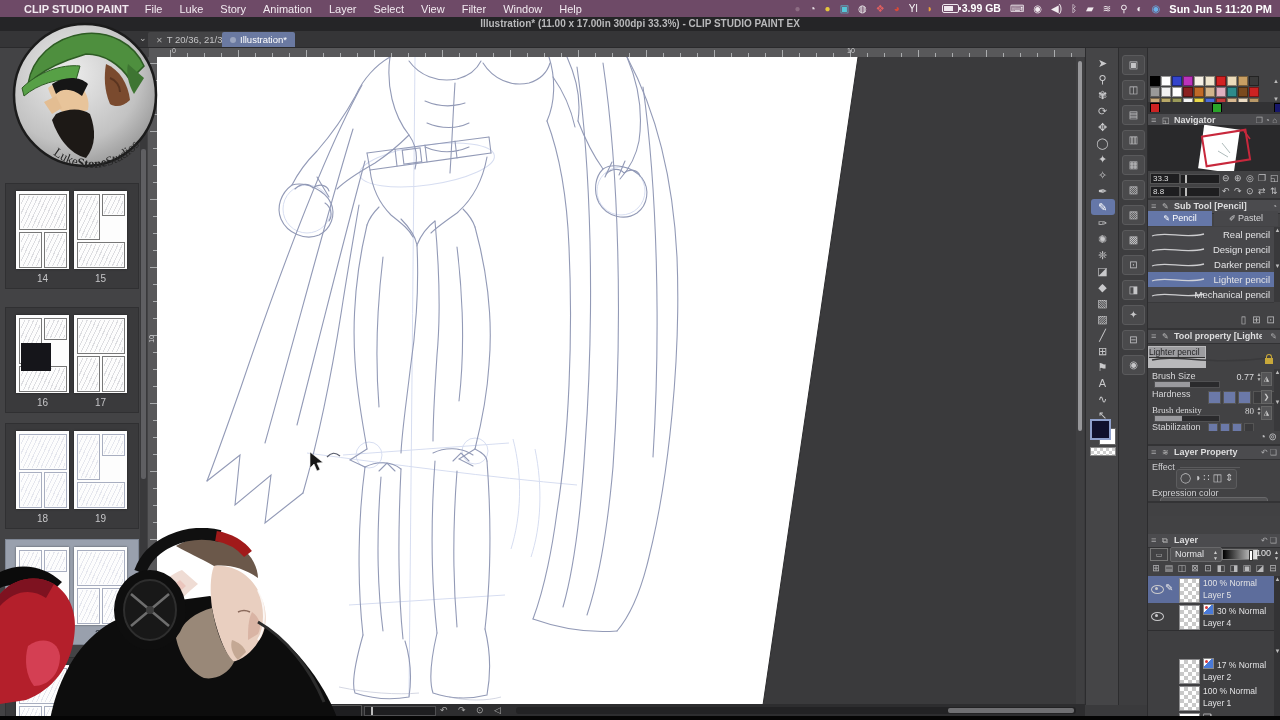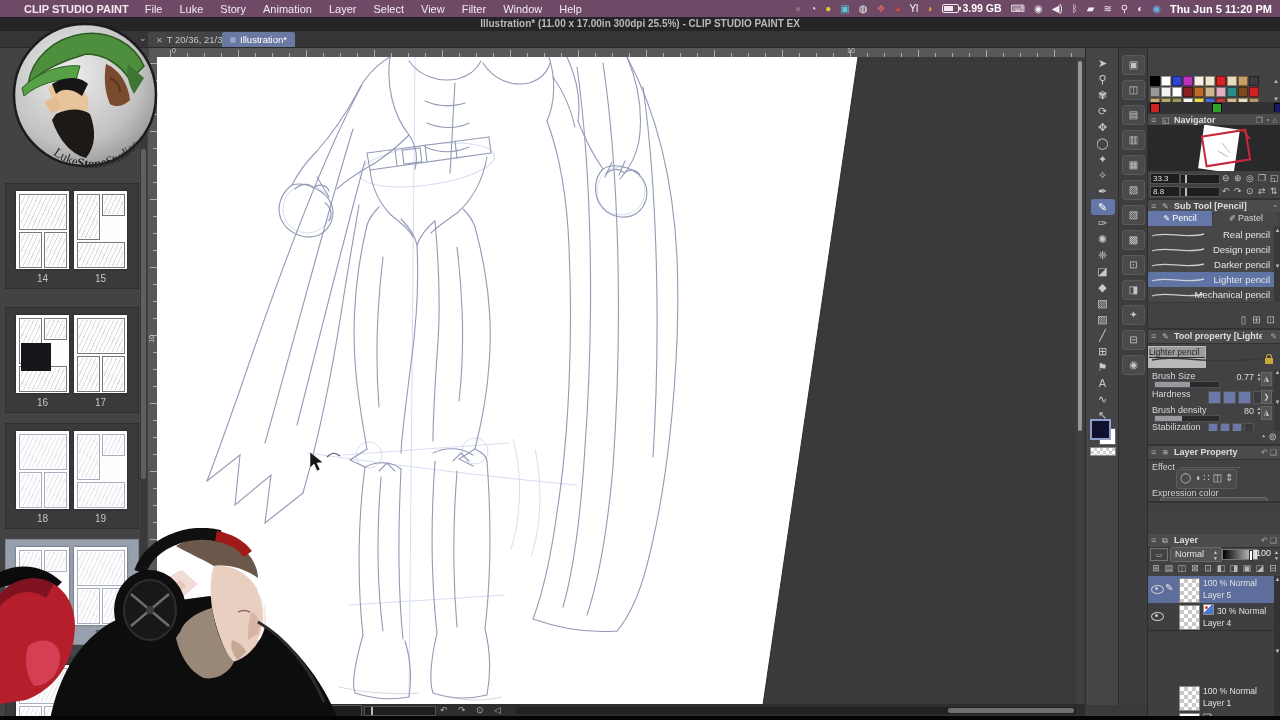--- a/index.html
+++ b/index.html
@@ -232,26 +232,26 @@
           <span class="status-icon" style="color: rgb(240, 234, 238);">⌨</span>
           <span class="status-icon" style="color: rgb(240, 234, 238);">◉</span>
           <span class="status-icon" style="color: rgb(240, 234, 238);">◀)</span>
           <span class="status-icon" style="color: rgb(240, 234, 238);">ᛒ</span>
           <span class="status-icon" style="color: rgb(240, 234, 238);">▰</span>
           <span class="status-icon" style="color: rgb(240, 234, 238);">≋</span>
           <span class="status-icon" style="color: rgb(240, 234, 238);">⚲</span>
           <span class="status-icon" style="color: rgb(240, 234, 238);">◐</span>
           <span class="status-icon" style="color: rgb(106, 176, 232);">◉</span>
         </span>
-      <span class="clock">Thu Jun 5 11:20 PM</span>
+      <span class="clock">Sun Jun 5 11:20 PM</span>
     </div>
   </div>
 
   <div class="abs titlebar">
-    <span>Illustration* (11.00 x 17.00in 300dpi 25.5%)  - CLIP STUDIO PAINT EX</span>
+    <span>Illustration* (11.00 x 17.00in 300dpi 33.3%)  - CLIP STUDIO PAINT EX</span>
   </div>
 
   <div class="abs tabstrip"></div>
   <span class="strip-chevron">⌄</span>
   <div class="tab" style="left:148px;top:32px;z-index:21;">
     <span class="closex">✕</span><span>T 20/36, 21/36</span>
   </div>
   <div class="tab active" style="left:222px;top:32px;z-index:21;">
     <span class="dot"></span><span>Illustration*</span>
   </div>
@@ -860,21 +860,21 @@
       <span class="tp-label">Hardness</span>
       <div class="blocks">
           <b class="on"></b>
           <b class="on"></b>
           <b class="on"></b>
           <b></b>
           <b></b>
         </div>
       <span class="tp-btn">❯</span>
     </div>
-    <div class="tp-row" style="top:374px;">
+    <div class="tp-row" style="top:374px;font-family:Liberation Serif, serif;">
       <span class="tp-label">Brush density</span>
       <div class="tp-track">
           <i style="width:42%;"></i>
         </div>
       <span class="tp-val">80</span>
       <span class="stepper">▲<br>▼</span>
       <span class="tp-btn">◮</span>
     </div>
     <div class="tp-row" style="top:391px;height:9px;overflow:hidden;">
       <span class="tp-label">Stabilization</span>
@@ -955,20 +955,27 @@
             <div>100 % Normal</div>
             <div>Layer 5</div>
           </div>
         </div>
         <div class="layer-row" style="top: 27px;">
           <span class="lr-eye"></span>
           <div class="lr-thumb"></div>
           <div class="lr-text">
             <div><span class="lr-badge"></span>30 % Normal</div>
             <div>Layer 4</div>
+          </div>
+        </div>
+        <div class="layer-row" style="top: 81px;">
+          <div class="lr-thumb"></div>
+          <div class="lr-text">
+            <div><span class="lr-badge"></span>17 % Normal</div>
+            <div>Layer 2</div>
           </div>
         </div>
         <div class="layer-row" style="top: 108px;">
           <div class="lr-thumb"></div>
           <div class="lr-text">
             <div>100 % Normal</div>
             <div>Layer 1</div>
           </div>
         </div>
         <div class="layer-row" style="top: 135px;">

